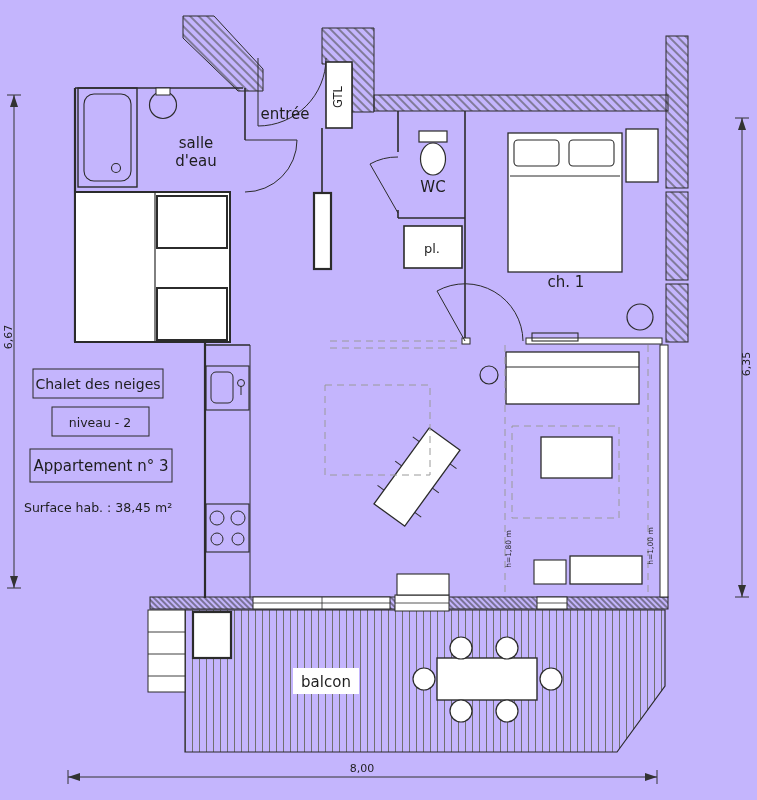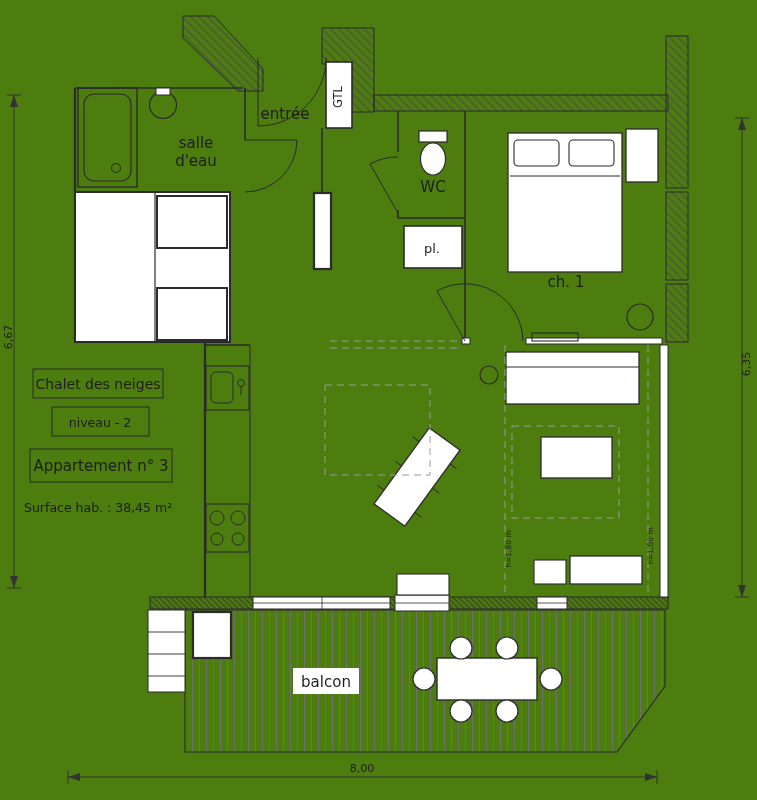--- a/index.html
+++ b/index.html
@@ -1,16 +1,16 @@
 <!DOCTYPE html>
 <html><head>
 <meta charset="utf-8">
 <style>
   html,body{margin:0;padding:0;background:#ffffff;}
-  .page{position:relative;width:757px;height:800px;background:#4d7c0f;overflow:hidden;}
+  .page{position:relative;width:757px;height:800px;background:#c4b5fd;overflow:hidden;}
   svg{display:block;}
   text{font-family:"DejaVu Sans","Liberation Sans",sans-serif;fill:#1e1e1e;}
 </style>
 </head>
 <body>
 
 <div class="page">
 <svg width="757" height="800" viewBox="0 0 757 800">
   <defs>
     <pattern id="hatch" patternUnits="userSpaceOnUse" width="6" height="6" patternTransform="rotate(45)">

